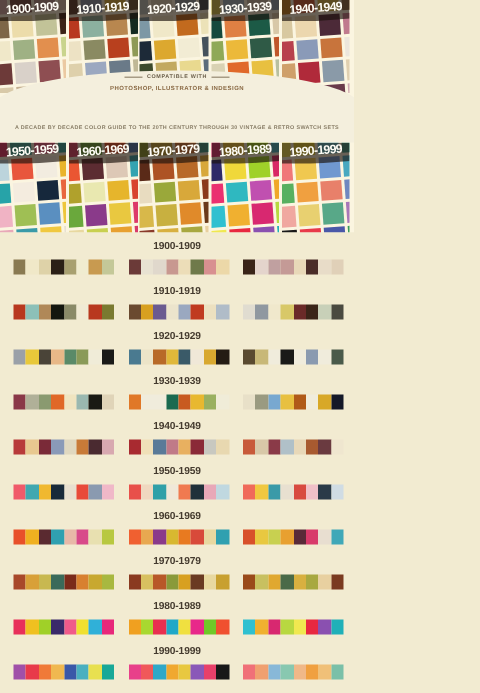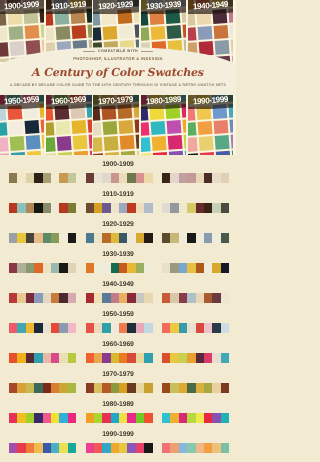--- a/index.html
+++ b/index.html
@@ -339,21 +339,20 @@
         </div>
       </div>
     <div class="cardclip">
         <div class="card"></div>
       </div>
     <div class="cardbox">
       <div class="compat">
         <span class="rule"></span><span class="tx">COMPATIBLE WITH</span><span class="rule"></span>
       </div>
       <div class="apps">PHOTOSHOP, ILLUSTRATOR &amp; INDESIGN</div>
-      <div class="maintitle">A Century of Color Swatches</div>
       <div class="subtitle">A DECADE BY DECADE COLOR GUIDE TO THE 20TH CENTURY THROUGH 30 VINTAGE &amp; RETRO SWATCH SETS</div>
     </div>
   </div>
 
   <div class="list" id="list">
       <div class="lrow" style="top: 0px;">
         <div class="llabel">1900-1909</div>
         <div class="sgroups">
           <div class="sg">
             <i style="background:#8a7a52"></i>

